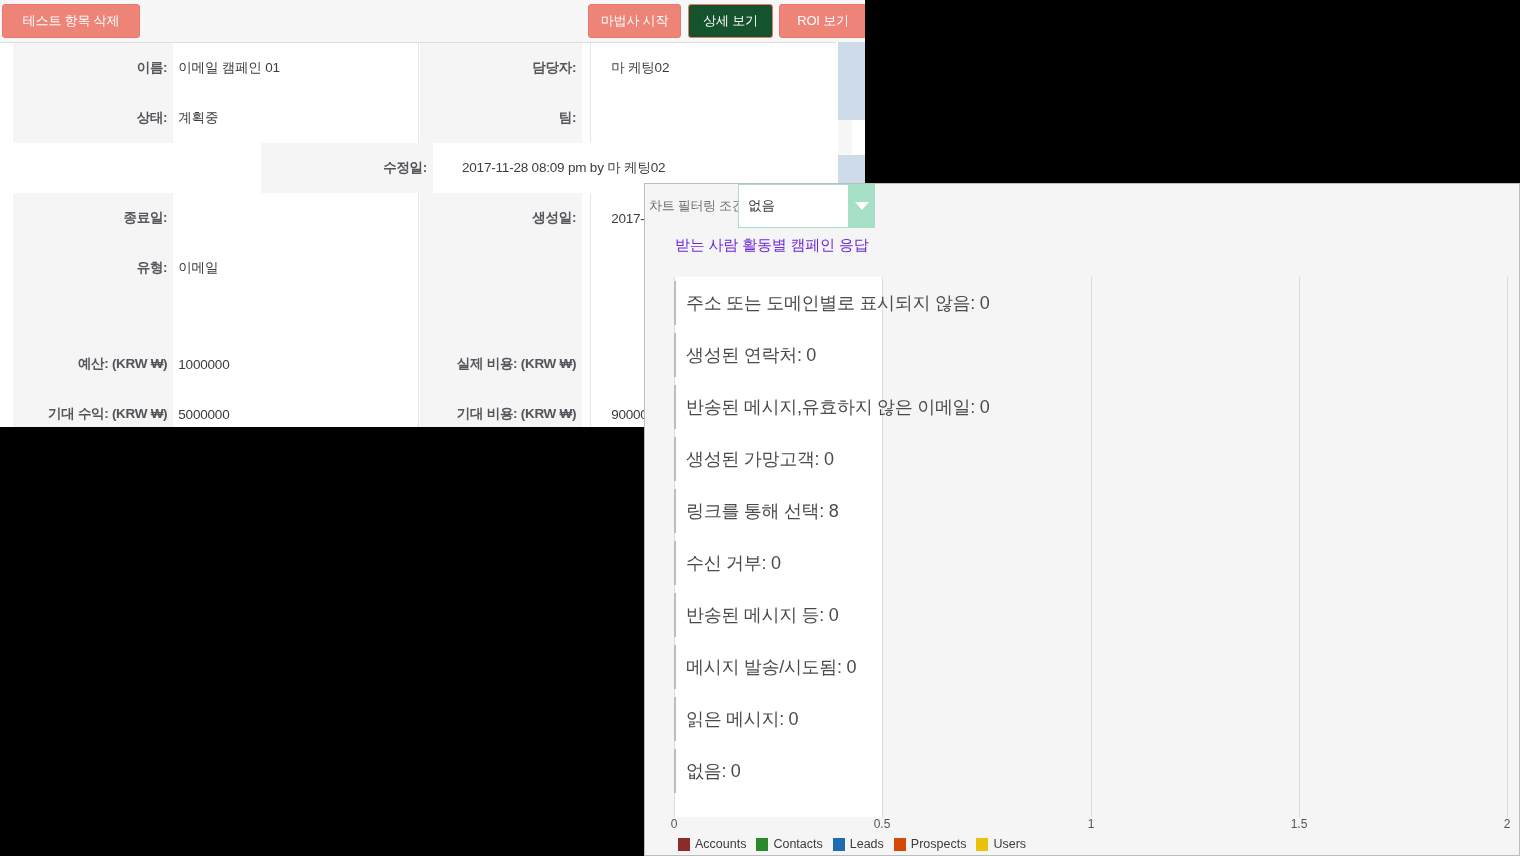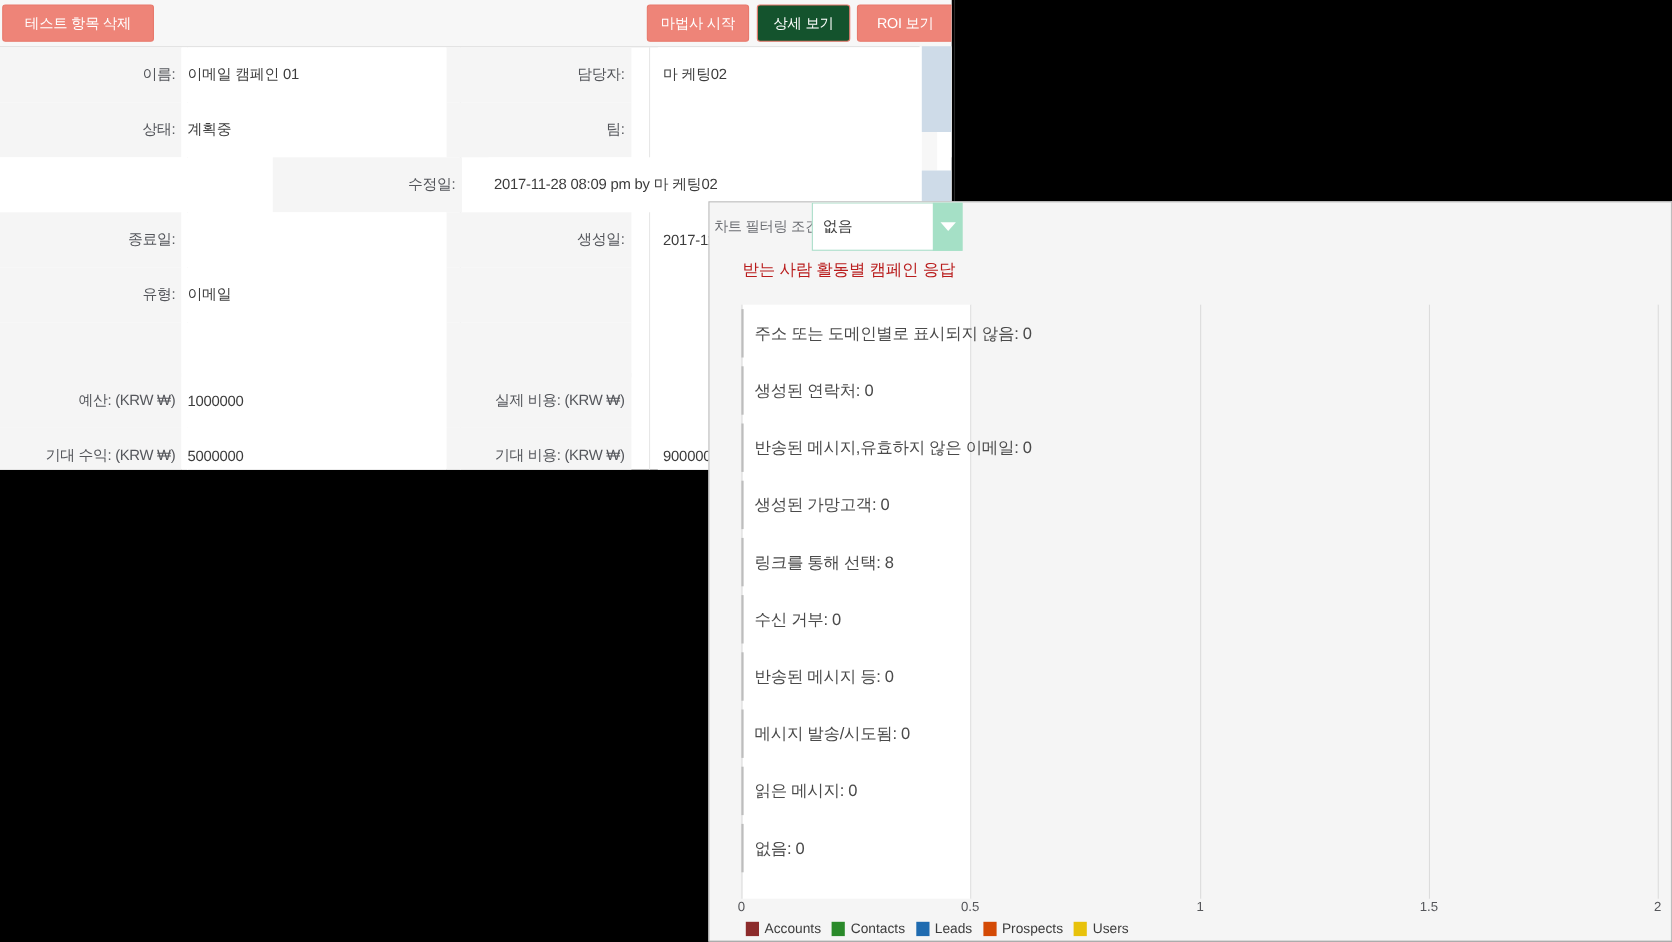--- a/index.html
+++ b/index.html
@@ -53,26 +53,27 @@
     box-sizing:border-box;
   }
   .frow{
     position:absolute;left:0;width:868px;height:50px;
     display:flex;
   }
   .cell-label{
     background:#f5f5f5;
     color:#54565b;
     font-size:13.5px;
-    font-weight:normal;
+    font-weight:bold;
     text-align:right;
     padding-right:6px;
     box-sizing:border-box;
     display:flex;align-items:center;justify-content:flex-end;
     letter-spacing:-.3px;
+    margin-left:13px;
   }
   .cell-value{
     background:#ffffff;
     color:#3c3c3c;
     font-size:13.5px;
     padding-left:5px;
     box-sizing:border-box;
     display:flex;align-items:center;
     letter-spacing:-.2px;
     overflow:hidden;white-space:nowrap;
@@ -134,21 +135,21 @@
   #filter-arrow .tri{
     width:0;height:0;
     border-left:7px solid transparent;
     border-right:7px solid transparent;
     border-top:8px solid #ffffff;
   }
 
   #chart-title{
     position:absolute;left:0;top:52px;width:874px;
     text-align:center;
-    font-size:15px;color:#b91c1c;
+    font-size:15px;color:#6d28d9;
     letter-spacing:-.2px;
   }
   
   #chart-title{text-align:left;padding-left:30px;box-sizing:border-box;}
 
   #plot{
     position:absolute;left:29px;top:93px;width:834px;height:540px;
   }
   .vgrid{
     position:absolute;top:0;width:1px;height:540px;background:#dcdcdc;
@@ -159,21 +160,21 @@
   }
   .cat-row{
     position:absolute;left:0;width:834px;height:52px;
   }
   .cat-tick{
     position:absolute;left:0;top:4px;width:2px;height:44px;background:#bdbdbd;
   }
   .cat-label{
     position:absolute;left:12px;top:0;height:52px;
     display:flex;align-items:center;
-    font-size:15px;color:#4a4a4a;
+    font-size:18px;color:#4a4a4a;
     white-space:nowrap;letter-spacing:-.3px;
   }
 
   #xaxis{
     position:absolute;left:29px;top:633px;width:834px;height:22px;
   }
   .xtick{
     position:absolute;top:0;font-size:12px;color:#55565a;
     transform:translateX(-50%);
   }

